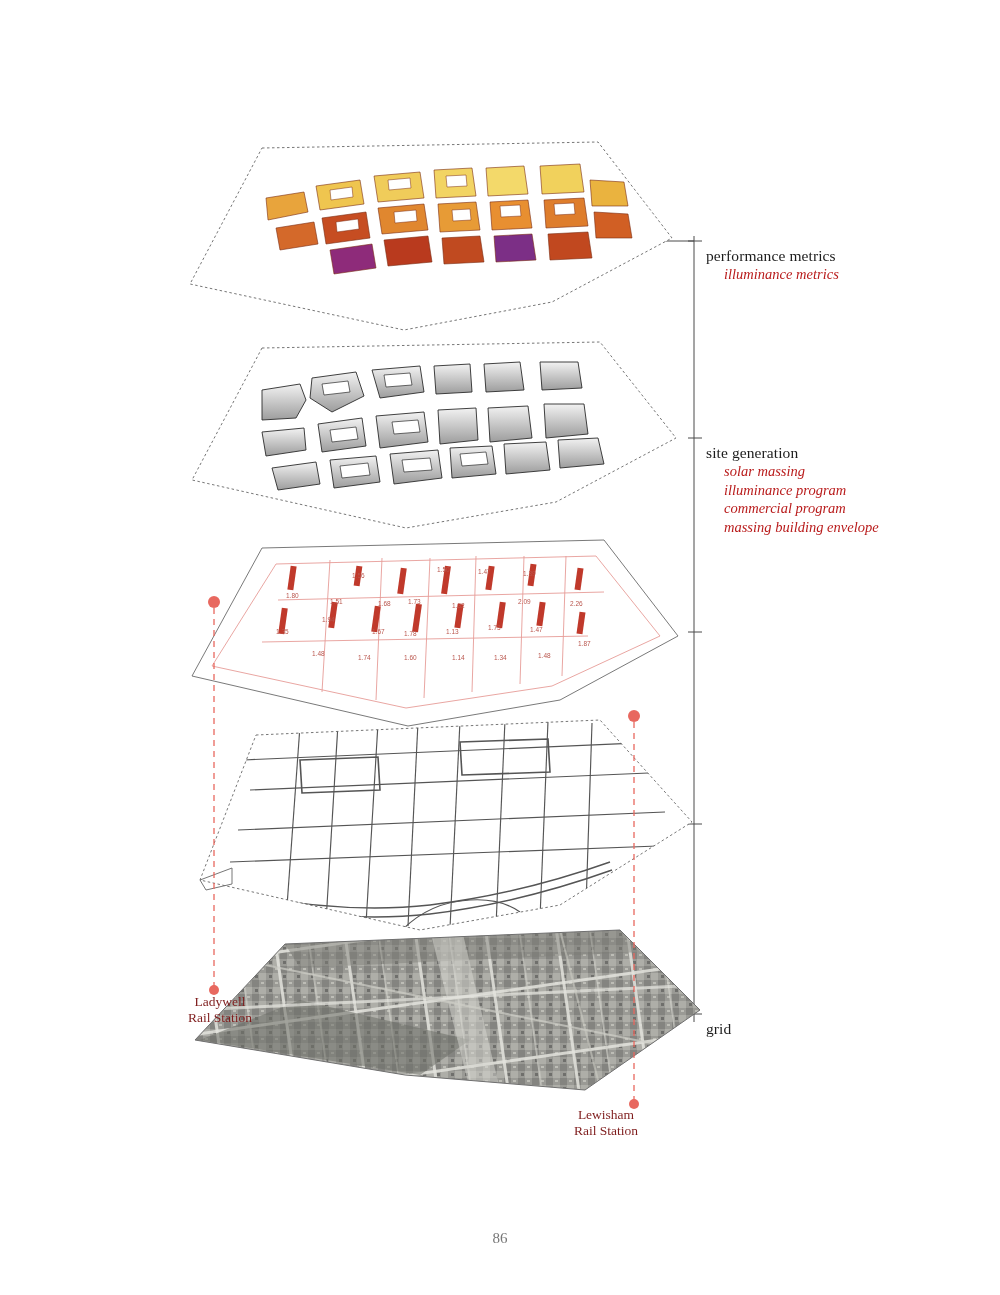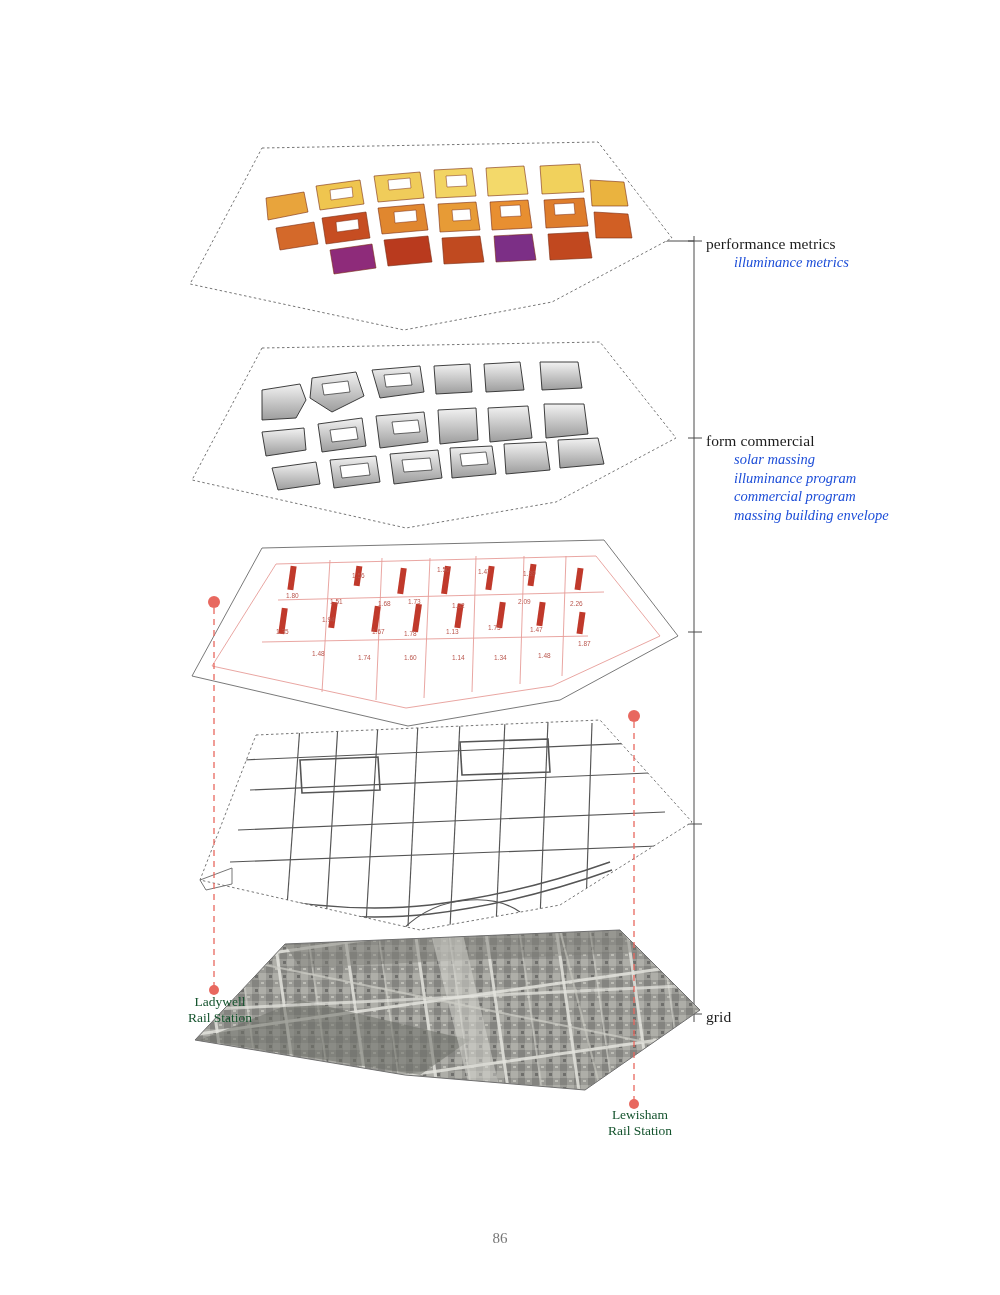--- a/index.html
+++ b/index.html
@@ -28,53 +28,53 @@
     left: 0;
     top: 0;
     width: 1000px;
     height: 1295px;
   }
 
   
   .labels {
     position: absolute;
     left: 700px;
-    top: 4px;
+    top: 16px;
     width: 300px;
     height: 951px;
   }
   .label-group {
     position: absolute;
     left: 6px;
     width: 290px;
   }
   .label-title {
     font-size: 15.5px;
     line-height: 19px;
     color: #1c1c1c;
     letter-spacing: .1px;
   }
   .label-sub {
     font-size: 14.5px;
     line-height: 18.5px;
     font-style: italic;
-    color: #1d4ed8;
-    margin-left: 28px;
+    color: #b91c1c;
+    margin-left: 18px;
   }
 
   
   .station {
     position: absolute;
     text-align: center;
-    color: #14532d;
+    color: #7f1d1d;
     font-size: 13.5px;
     line-height: 16px;
   }
   .station-ladywell { left: 150px; top: 994px; width: 140px; }
-  .station-lewisham { left: 570px; top: 1107px; width: 140px; text-align: center; }
+  .station-lewisham { left: 536px; top: 1107px; width: 140px; text-align: center; }
 
   .folio {
     position: absolute;
     left: 0;
     top: 1230px;
     width: 1000px;
     text-align: center;
     font-size: 15px;
     color: #777;
   }
@@ -312,21 +312,21 @@
   </svg>
 
   <div class="labels">
 
     <div class="label-group" style="top:230px">
       <div class="label-title">performance metrics</div>
       <div class="label-sub">illuminance metrics</div>
     </div>
 
     <div class="label-group" style="top:427px">
-      <div class="label-title">form commercial</div>
+      <div class="label-title">site generation</div>
       <div class="label-sub">solar massing</div>
       <div class="label-sub">illuminance program</div>
       <div class="label-sub">commercial program</div>
       <div class="label-sub">massing building envelope</div>
     </div>
 
 
 
     <div class="label-group" style="top:1003px">
       <div class="label-title">grid</div>

